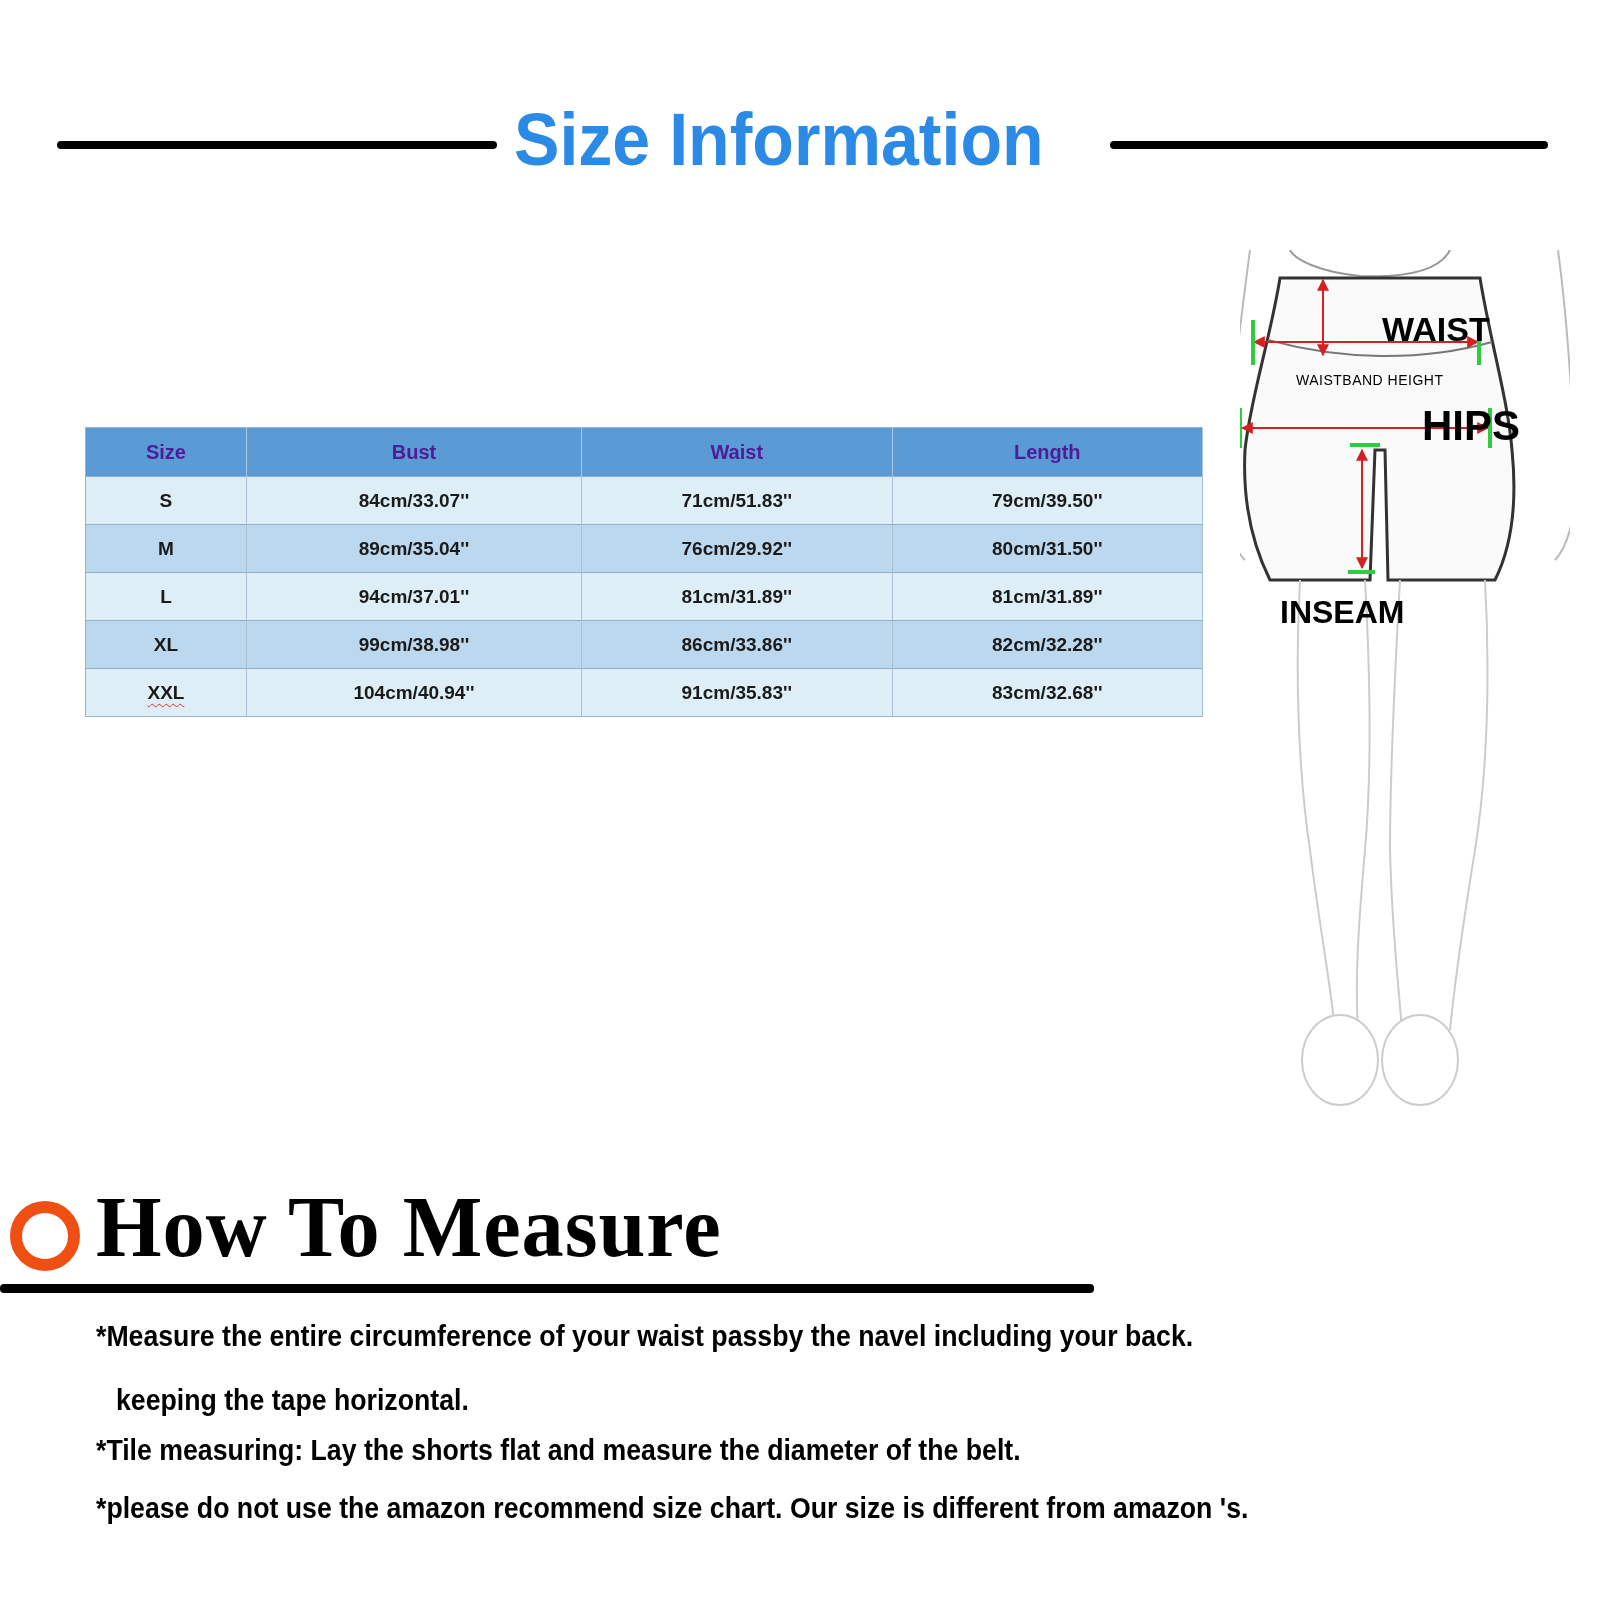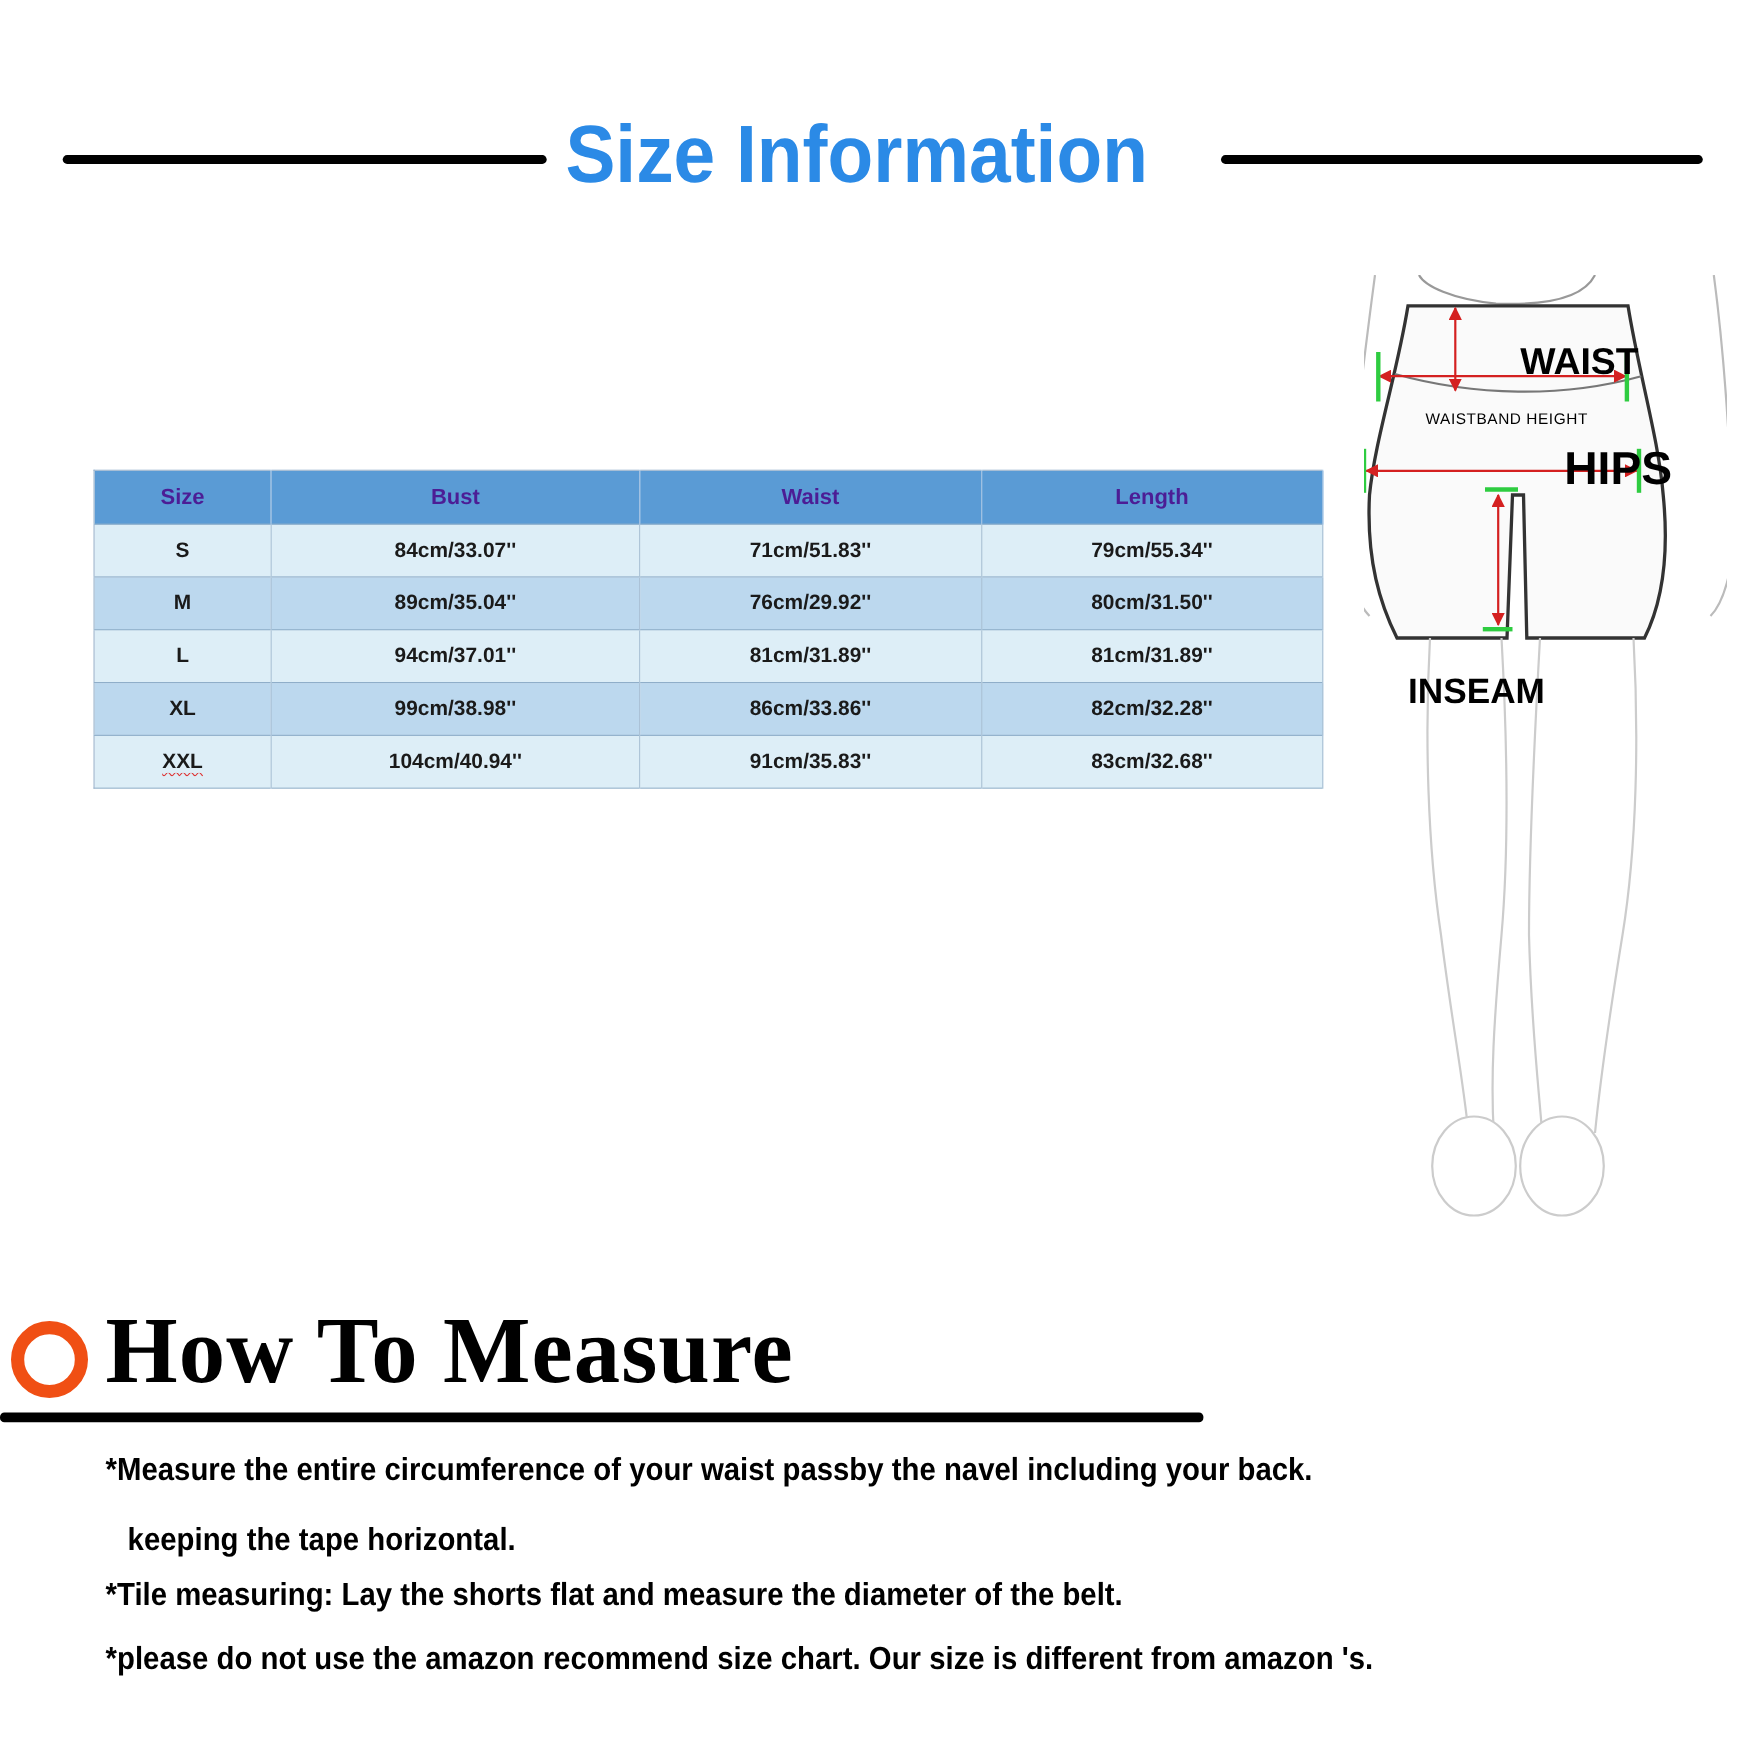--- a/index.html
+++ b/index.html
@@ -21,21 +21,21 @@
   .size-table .c2 { width: 311px; }
   .size-table .c3 { width: 311px; }
   .squig { text-decoration: underline wavy #d33; text-decoration-thickness: 1px; text-underline-offset: 4px; }
 
   .figure { position: absolute; left: 1240px; top: 250px; width: 330px; height: 880px; }
   .figure svg { position: absolute; left: 0; top: 0; }
   .fig-label { position: absolute; font-weight: bold; color: #000; white-space: nowrap; font-family: "Liberation Sans", sans-serif; }
   .fig-label.waist { left: 142px; top: 60px; font-size: 34px; }
   .fig-label.band { left: 56px; top: 122px; font-size: 14px; font-weight: normal; letter-spacing: 0.5px; }
   .fig-label.hips { left: 182px; top: 152px; font-size: 42px; }
-  .fig-label.inseam { left: 40px; top: 360px; font-size: 32px; }
+  .fig-label.inseam { left: 40px; top: 344px; font-size: 32px; }
 
   .measure-head { position: absolute; left: 0; top: 1185px; width: 1100px; height: 110px; }
   .ring-icon { position: absolute; left: 10px; top: 16px; width: 46px; height: 46px; border: 12px solid #f04f14; border-radius: 50%; background: #fff; }
   .measure-title { position: absolute; left: 96px; top: -8px; font-family: "Liberation Serif", serif; font-weight: bold; font-size: 86px; color: #000; white-space: nowrap; transform: scaleX(0.98); transform-origin: left center; letter-spacing: 1px; }
   .measure-line { position: absolute; left: 0; top: 1284px; width: 1094px; height: 9px; background: #000; border-radius: 4px; }
 
   .notes { position: absolute; left: 96px; top: 1312px; width: 1490px; }
   .note { position: absolute; left: 0; font-family: "Liberation Sans", sans-serif; font-weight: bold; font-size: 29px; color: #000; white-space: nowrap; transform: scaleX(0.92); transform-origin: left center; }
   .note.n0 { top: 8px; }
   .note.n1 { top: 72px; left: 20px; }
@@ -58,21 +58,21 @@
       <th class="c1">Bust</th>
       <th class="c2">Waist</th>
       <th class="c3">Length</th>
     </tr>
   </thead>
   <tbody>
     <tr class="odd">
       <td>S</td>
       <td>84cm/33.07''</td>
       <td>71cm/51.83''</td>
-      <td>79cm/55.34''</td>
+      <td>79cm/39.50''</td>
     </tr>
     <tr class="even">
       <td>M</td>
       <td>89cm/35.04''</td>
       <td>76cm/29.92''</td>
       <td>80cm/31.50''</td>
     </tr>
     <tr class="odd">
       <td>L</td>
       <td>94cm/37.01''</td>

